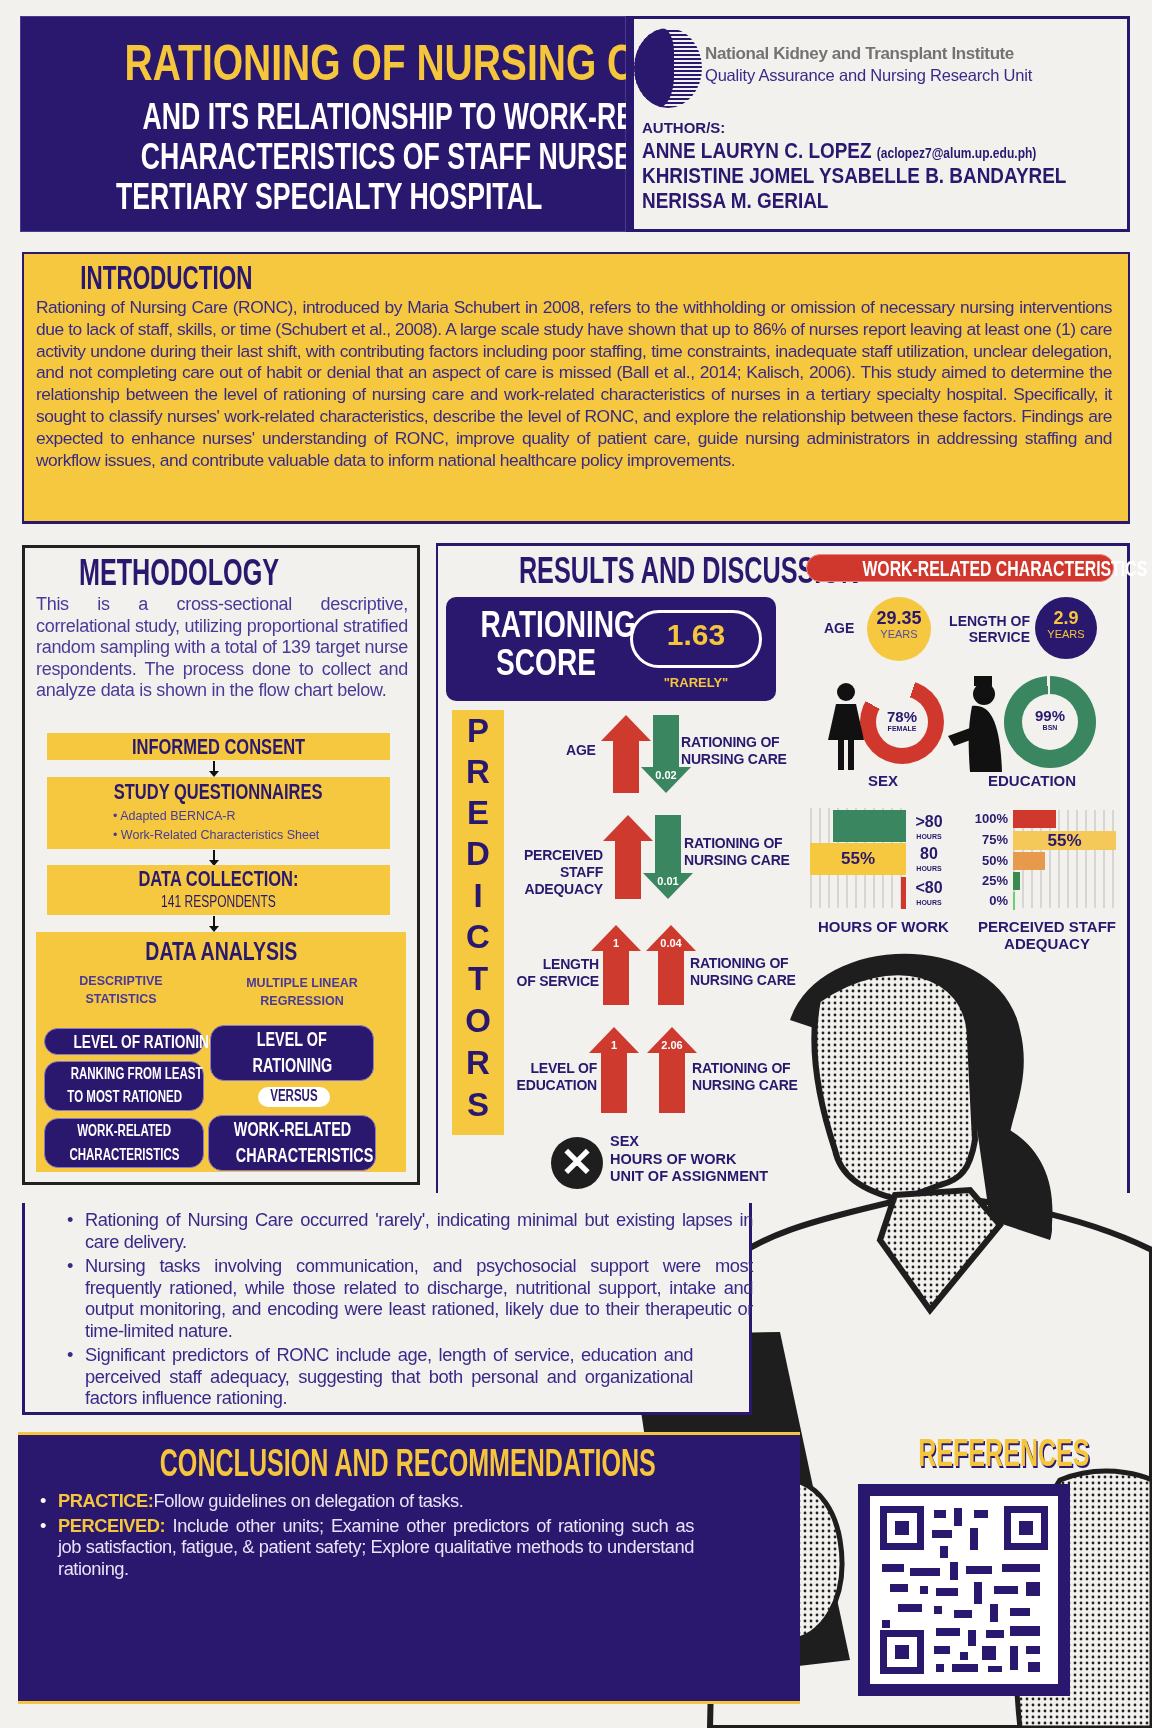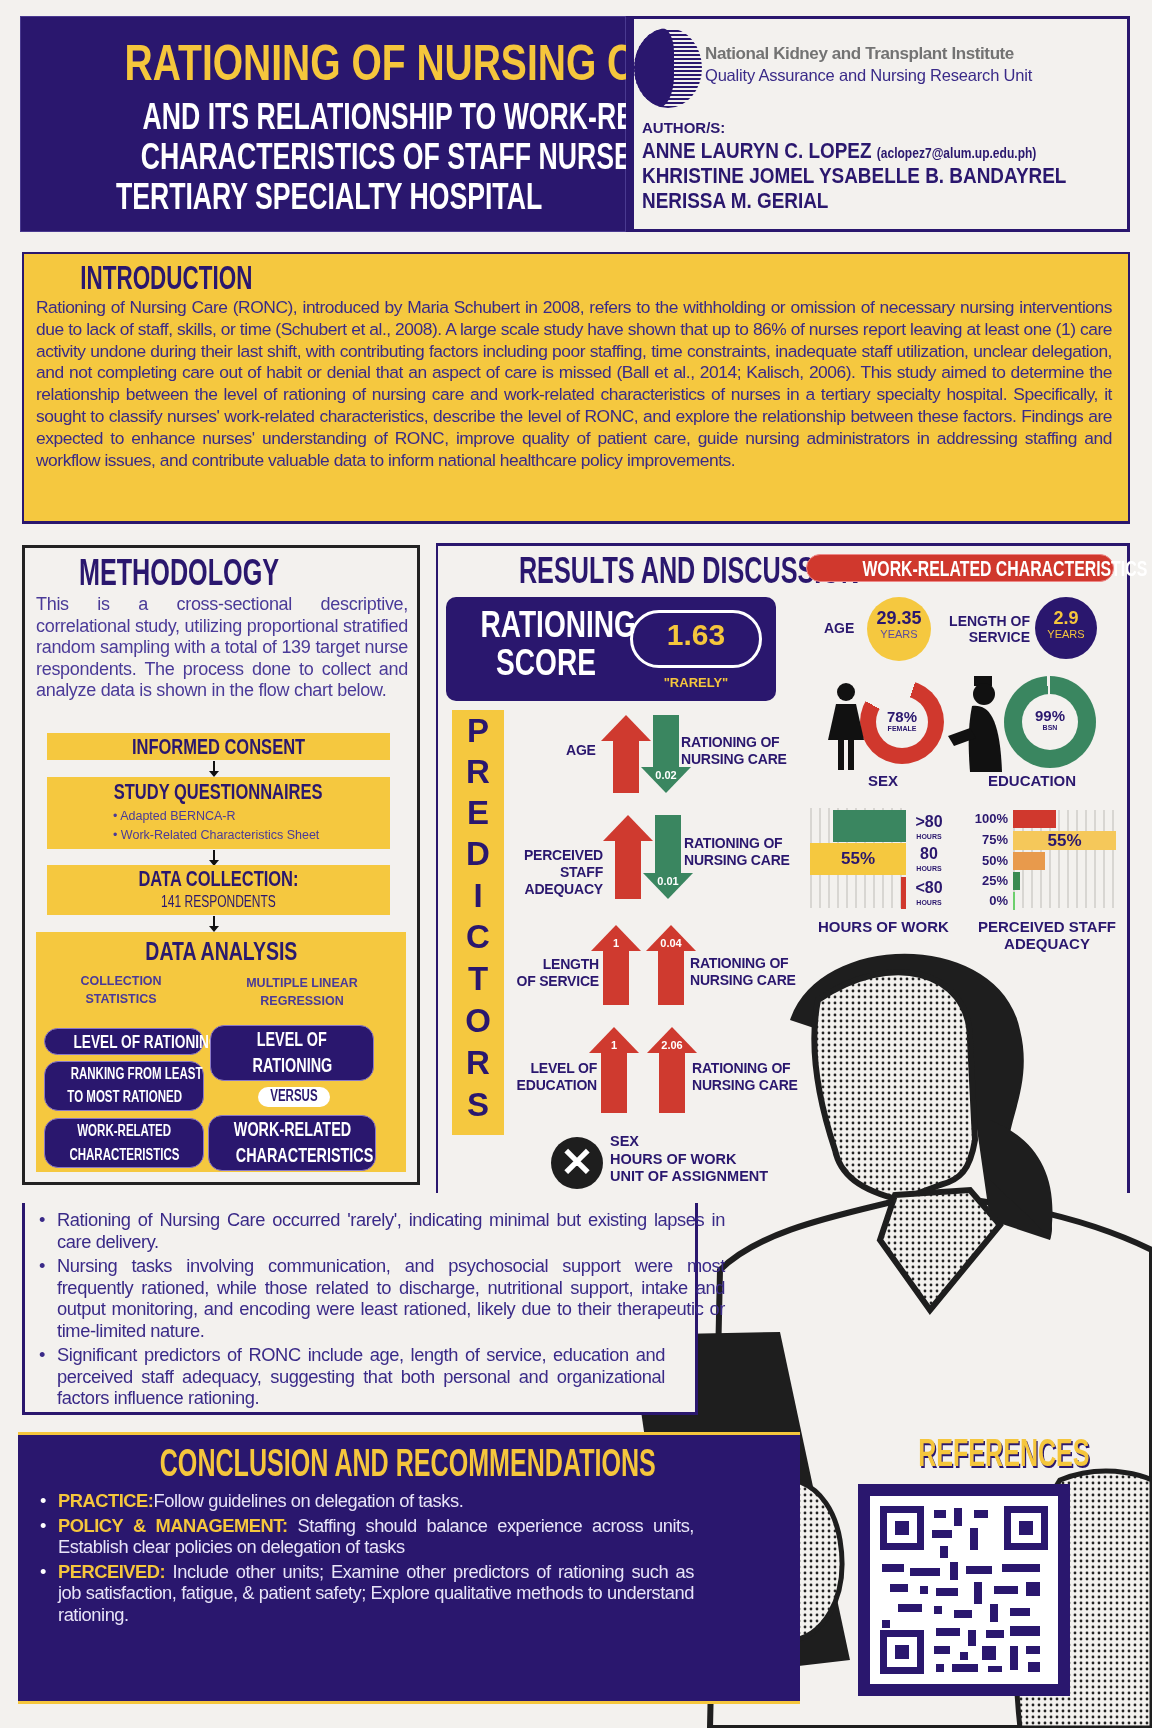--- a/index.html
+++ b/index.html
@@ -78,21 +78,21 @@
   .donut-pct { font-size: 15px; font-weight: 700; color: #2a176e; display: block; line-height: 16px; }
   .donut-sub { font-size: 7px; font-weight: 700; color: #2a176e; display: block; }
   .caption { font-size: 15px; font-weight: 700; color: #2a176e; text-align: center; }
 
   .grid-lines { background: repeating-linear-gradient(90deg, #d8d6d2 0 2px, transparent 2px 9px); }
   .bar-label-big { font-size: 16px; font-weight: 700; color: #2a176e; line-height: 15px; text-align: center; }
   .bar-label-sm { font-size: 7px; font-weight: 700; color: #2a176e; display: block; }
   .psa-tick { font-size: 13px; font-weight: 700; color: #2a176e; text-align: right; width: 44px; }
 
   
-  #summary { left: 22px; top: 1203px; width: 676px; height: 212px; border: 3px solid #2a176e; border-top: none; background: #f3f1ee; }
+  #summary { left: 22px; top: 1203px; width: 730px; height: 212px; border: 3px solid #2a176e; border-top: none; background: #f3f1ee; padding-left: 28px; }
   #summary ul { list-style: none; }
   #summary li { position: relative; padding-left: 32px; font-size: 18.3px; line-height: 21.5px; color: #3a2a88; text-align: justify; letter-spacing: -0.4px; margin-bottom: 3px; }
   #summary li::before { content: "•"; position: absolute; left: 14px; top: 0; }
 
   
   #conclusion { left: 18px; top: 1432px; width: 782px; height: 272px; background: #2a176e; border-top: 3px solid #f5c63c; border-bottom: 3px solid #f5c63c; }
   #concl-title { left: 32px; top: 1442px; font-size: 38px; font-weight: 700; color: #f5c63c; transform: scaleX(0.66); white-space: nowrap; }
   #concl-list { left: 36px; top: 1490px; width: 658px; list-style: none; }
   #concl-list li { position: relative; padding-left: 22px; font-size: 18.3px; line-height: 21.5px; color: #e8e4f8; text-align: justify; letter-spacing: -0.45px; margin-bottom: 3px; }
   #concl-list li::before { content: "•"; position: absolute; left: 4px; color: #fff; }
@@ -150,21 +150,21 @@
 <div class="abs flow-arrow" style="top:850px;height:14px"></div>
 <div class="abs flow-box" style="top:865px;height:50px">
   <span class="flow-head" style="line-height:28px;display:block;margin:0 auto">DATA COLLECTION:</span>
   <span class="flow-head" style="font-size:16px;line-height:18px;font-weight:400">141 RESPONDENTS</span>
 </div>
 <div class="abs flow-arrow" style="top:916px;height:14px"></div>
 
 <div id="analysis" class="abs">
   <div style="text-align:center;margin-top:4px"><span class="flow-head" style="font-size:26px;line-height:30px">DATA ANALYSIS</span></div>
   <div class="abs col-head" style="left:10px;top:40px;width:150px">
-    <div>COLLECTION</div>
+    <div>DESCRIPTIVE</div>
       <div>STATISTICS</div>
   </div>
   <div class="abs col-head" style="left:178px;top:42px;width:176px">
     <div>MULTIPLE LINEAR</div>
       <div>REGRESSION</div>
   </div>
   <div class="abs pill" style="left:8px;top:96px;width:160px;height:27px;font-size:19px;line-height:25px"><span>LEVEL OF RATIONING</span></div>
   <div class="abs pill" style="left:8px;top:129px;width:160px;height:50px;font-size:16px;line-height:23px">
     <span>RANKING FROM LEAST</span><br><span>TO MOST RATIONED</span>
   </div>
@@ -382,21 +382,20 @@
     <li>Rationing of Nursing Care occurred 'rarely', indicating minimal but existing lapses in care delivery.</li>
     <li>Nursing tasks involving communication, and psychosocial support were most frequently rationed, while those related to discharge, nutritional support, intake and output monitoring, and encoding were least rationed, likely due to their therapeutic or time-limited nature.</li>
     <li style="width:640px">Significant predictors of RONC include age, length of service, education and perceived staff adequacy, suggesting that both personal and organizational factors influence rationing.</li>
   </ul>
 </div>
 
 <div id="conclusion" class="abs"></div>
 <div id="concl-title" class="abs">CONCLUSION AND RECOMMENDATIONS</div>
 <ul id="concl-list" class="abs">
   <li><span class="kw">PRACTICE:</span><span>Follow guidelines on delegation of tasks.</span></li>
-  <li><span class="kw">POLICY &amp; MANAGEMENT:</span><span> Staffing should balance experience across units, Establish clear policies on delegation of tasks</span></li>
   <li><span class="kw">PERCEIVED:</span><span> Include other units; Examine other predictors of rationing such as job satisfaction, fatigue, &amp; patient safety; Explore qualitative methods to understand rationing.</span></li>
 </ul>
 
 <div id="ref-title" class="abs">REFERENCES</div>
 <div id="qr" class="abs">
   <div id="qr-inner">
     <div class="qr-finder" style="left:10px;top:10px"></div>
     <div class="qr-finder" style="left:134px;top:10px"></div>
     <div class="qr-finder" style="left:10px;top:134px"></div>
     <div class="qr-mod" style="left:64px;top:14px;width:12px;height:8px"></div>

